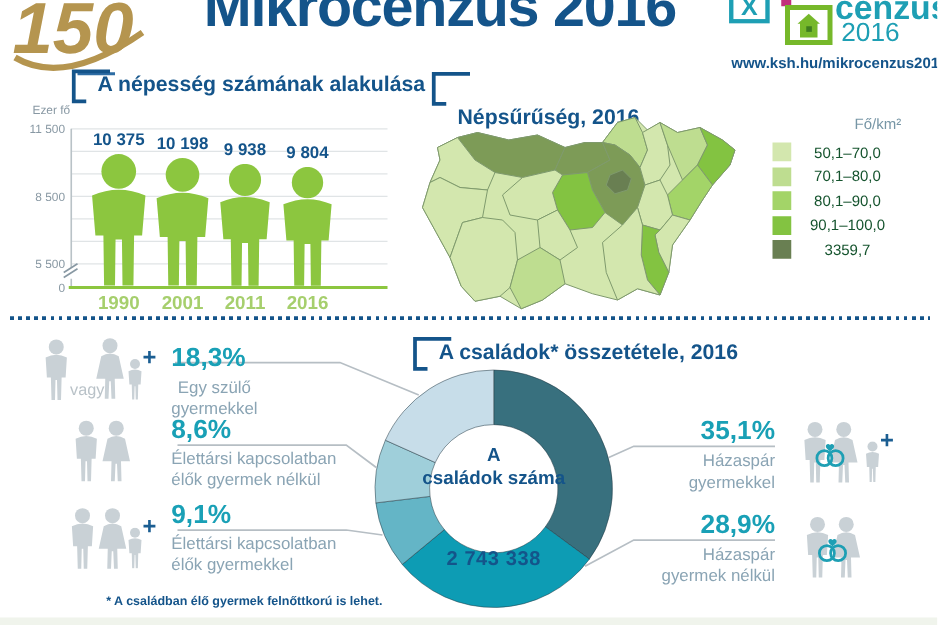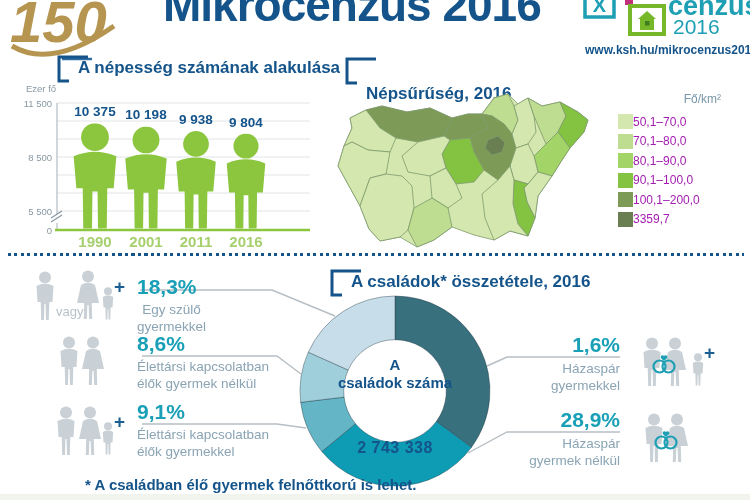--- a/index.html
+++ b/index.html
@@ -14,38 +14,38 @@
   #brand-url{left:585px;top:43px;width:165px;font-size:12px;font-weight:700;color:#14548a;white-space:nowrap;overflow:hidden;}
   
   .sec-title{font-size:17px;font-weight:800;color:#14548a;white-space:nowrap;text-align:center;}
   
   #ezerfo{left:26px;top:83px;font-size:9.5px;color:#8898a3;}
   
   #density-legend{left:615px;top:92px;width:132px;}
   #legend-title{text-align:right;padding-right:26px;font-size:12px;color:#7796a6;margin-bottom:6px;}
   .leg-row{display:flex;align-items:center;height:19.5px;}
   .leg-swatch{width:15px;height:15px;margin-left:3px;flex:0 0 15px;}
-  .leg-label{flex:1;text-align:left;font-size:12px;color:#a21caf;padding-right:24px;}
+  .leg-label{flex:1;text-align:center;font-size:12px;color:#14532d;padding-right:24px;}
   
   #divider{left:8px;top:253px;width:736px;height:3px;
     background:repeating-linear-gradient(90deg,#14548a 0 3px,transparent 3px 6.5px);}
   
   .pct{font-size:21px;font-weight:800;color:#19a0b6;}
   .fam-line{font-size:13.5px;line-height:16.5px;color:#8aa4b4;}
   .fam-left{text-align:left;}
   .fam-right{text-align:right;}
   .plus-sign{font-size:19px;font-weight:800;color:#1b5e92;line-height:1;}
   #vagy{font-size:13px;color:#b9c2c8;}
   .gray-icon{fill:#c9d1d6;}
   
   #donut-center{left:333px;top:356px;width:124px;text-align:center;color:#14548a;font-weight:800;}
   #donut-center .l1{font-size:15px;line-height:17px;}
   #donut-center .l2{font-size:15px;line-height:19px;}
   #donut-center .l3{font-size:16px;line-height:27px;letter-spacing:0.5px;margin-top:42px;}
-  #footnote{left:85px;top:476px;font-size:15px;font-weight:700;color:#14548a;}
+  #footnote{left:85px;top:476px;font-size:10px;font-weight:700;color:#14548a;}
   #bottom-band{left:0;top:494px;width:750px;height:6px;background:#e9efe4;opacity:.7;}
   svg{display:block;}
   text{font-family:"Liberation Sans",sans-serif;}
   #mapsvg polygon{stroke:#7f9a6d;stroke-width:0.8;stroke-linejoin:round;}
 </style>
 </head>
 <body>
 
 <div id="page" class="noselect">
 
@@ -151,24 +151,20 @@
         </div>
         <div class="leg-row">
           <span class="leg-swatch" style="background: rgb(163, 212, 104);"></span>
           <span class="leg-label">80,1–90,0</span>
         </div>
         <div class="leg-row">
           <span class="leg-swatch" style="background: rgb(131, 195, 65);"></span>
           <span class="leg-label">90,1–100,0</span>
         </div>
         <div class="leg-row">
-          <span class="leg-swatch" style="background: rgb(125, 155, 87);"></span>
-          <span class="leg-label">100,1–200,0</span>
-        </div>
-        <div class="leg-row">
           <span class="leg-swatch" style="background: rgb(105, 127, 82);"></span>
           <span class="leg-label">3359,7</span>
         </div>
       </div>
   </div>
 
   <div class="abs" id="divider"></div>
 
   <svg class="abs" style="left:329px;top:268px;" width="34" height="30" viewBox="0 0 34 30">
     <polyline points="32,3 3,3 3,27 13,27" fill="none" stroke="#14548a" stroke-width="3"></polyline>
@@ -261,21 +257,21 @@
       <use href="#ic-child"></use>
     </svg>
   <div class="abs plus-sign" style="left:114px;top:412px;">+</div>
   <div class="abs fam-left" style="left:137px;top:400px;">
     <div class="pct">9,1%</div>
     <div class="fam-line" style="margin-top:3px;">Élettársi kapcsolatban</div>
     <div class="fam-line">élők gyermekkel</div>
   </div>
 
   <div class="abs fam-right" style="left:440px;top:333px;width:180px;">
-    <div class="pct">1,6%</div>
+    <div class="pct">35,1%</div>
     <div class="fam-line" style="margin-top:4px;">Házaspár</div>
     <div class="fam-line">gyermekkel</div>
   </div>
   <svg class="abs gray-icon" style="left:640px;top:337px;" width="24" height="50">
       <use href="#ic-man"></use>
     </svg>
   <svg class="abs gray-icon" style="left:662px;top:337px;" width="26" height="50">
       <use href="#ic-woman"></use>
     </svg>
   <svg class="abs" style="left:649px;top:352px;" width="30" height="22">

